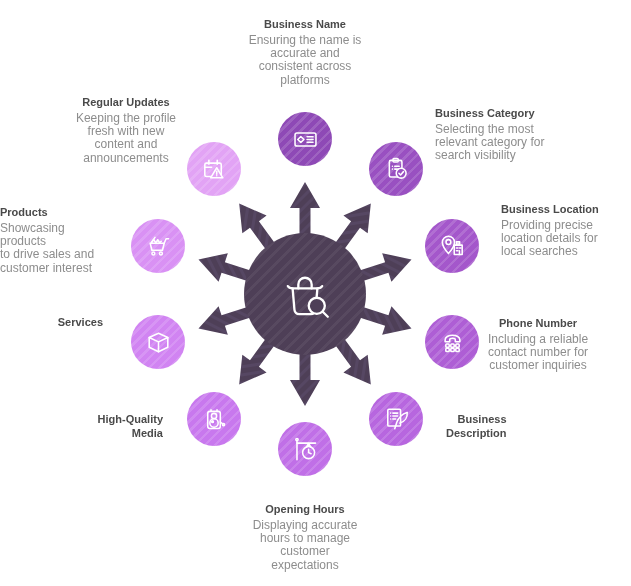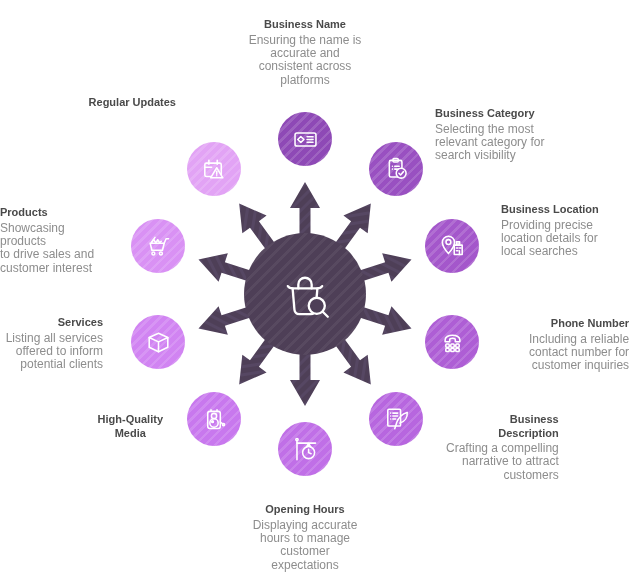--- a/index.html
+++ b/index.html
@@ -31,24 +31,24 @@
   }
   
   .c0{left:278px;top:112px}.c1{left:369px;top:142px}.c2{left:425px;top:219px}
   .c3{left:425px;top:315px}.c4{left:369px;top:392px}.c5{left:278px;top:422px}
   .c6{left:187px;top:392px}.c7{left:131px;top:315px}.c8{left:131px;top:219px}
   .c9{left:187px;top:142px}
   
   .t0{left:230px;top:18px;width:150px;text-align:center}
   .t1{left:435px;top:107px;text-align:left}
   .t2{left:501px;top:203px;text-align:left}
-  .t3{left:529px;top:317px;text-align:right}
+  .t3{left:488px;top:317px;text-align:center}
   .t4{left:446px;top:413px;text-align:right}
   .t5{left:232px;top:503px;width:146px;text-align:center}
-  .t6{right:468px;top:413px;text-align:center}
+  .t6{right:468px;top:413px;text-align:right}
   .t7{right:528px;top:316px;text-align:right}
   .t8{right:528px;top:206px;text-align:left}
   .t9{right:455px;top:96px;text-align:center}
 </style>
 </head>
 <body>
 
 <div class="canvas">
 
   <svg class="arrows" width="631" height="586" viewBox="0 0 631 586">
@@ -196,44 +196,42 @@
   </div>
   <div class="txt t3">
     <p class="node-label">Phone Number</p>
     <p class="node-desc">Including a reliable
 contact number for
 customer inquiries</p>
   </div>
   <div class="txt t4">
     <p class="node-label">Business
 Description</p>
-    <p class="node-desc">Crafting a compelling
-narrative to attract
-customers</p>
   </div>
   <div class="txt t5">
     <p class="node-label">Opening Hours</p>
     <p class="node-desc">Displaying accurate
 hours to manage
 customer
 expectations</p>
   </div>
   <div class="txt t6">
     <p class="node-label">High-Quality
 Media</p>
   </div>
   <div class="txt t7">
     <p class="node-label">Services</p>
-    <p class="node-desc">Listing all services
-offered to inform
-potential clients</p>
   </div>
   <div class="txt t8">
     <p class="node-label">Products</p>
     <p class="node-desc">Showcasing products
 to drive sales and
 customer interest</p>
   </div>
   <div class="txt t9">
     <p class="node-label">Regular Updates</p>
+    <p class="node-desc">Keeping the profile
+fresh with new
+content and
+announcements</p>
   </div>
 
 </div>
 
 </body></html>

